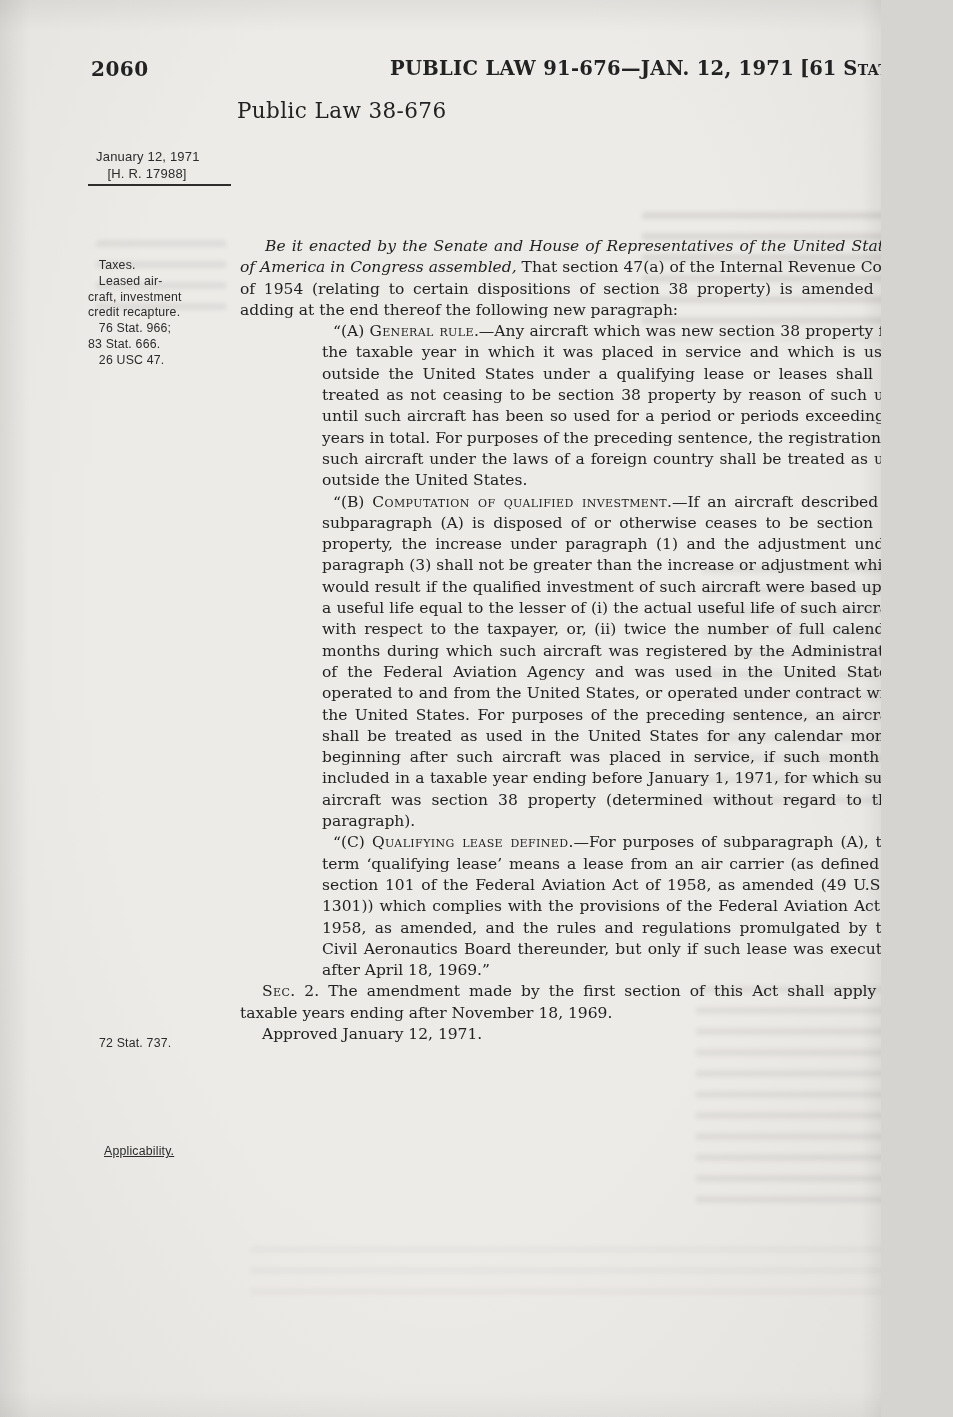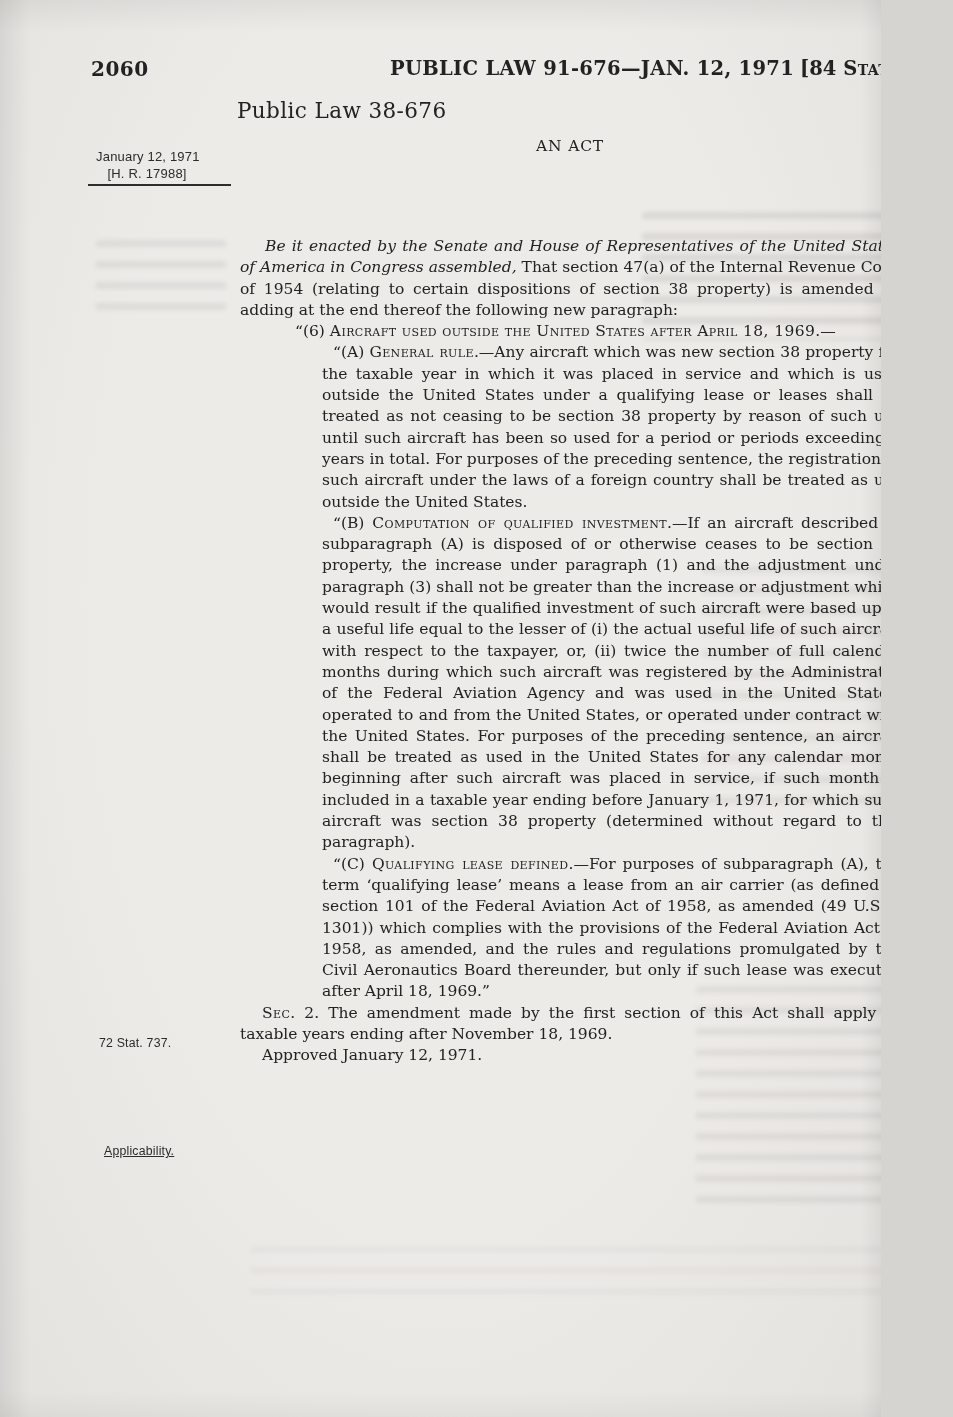--- a/index.html
+++ b/index.html
@@ -78,34 +78,39 @@
 
   <div class="ghost g1"></div>
   <div class="ghost g2"></div>
   <div class="ghost g3"></div>
   <div class="ghost g4"></div>
   <div class="ghost g5"></div>
   <div class="ghost g6"></div>
 
   <div class="abs page-num">2060</div>
   <div class="abs running-head">PUBLIC LAW 91-676—JAN. 12, 1971</div>
-  <div class="abs stat-ref"><span class="seg-p">[84 </span><span class="seg-sc">Stat.</span></div>
+  <div class="abs stat-ref"><span class="seg-p">[61 </span><span class="seg-sc">Stat.</span></div>
 
   <div class="abs law-heading">Public Law 38-676</div>
-  <div class="abs an-act">AN ACT</div>
 
   <div class="abs margin-note margin-date">January 12, 1971
    [H. R. 17988]</div>
   <div class="abs margin-rule"></div>
+  <div class="abs margin-note margin-taxes">   Taxes.
+   Leased air-
+craft, investment
+credit recapture.
+   76 Stat. 966;
+83 Stat. 666.
+   26 USC 47.</div>
   <div class="abs margin-note margin-stat737">72 Stat. 737.</div>
   <div class="abs margin-note margin-applic">Applicability.</div>
 
   <div class="abs main-col">
     <p class="enacting"><span class="seg-i">Be it enacted by the Senate and House of Representatives of the United States of America in Congress assembled,</span><span class="seg-p"> That section 47(a) of the Internal Revenue Code of 1954 (relating to certain dispositions of section 38 property) is amended by adding at the end thereof the following new paragraph:</span></p>
-    <p class="par6"><span class="seg-p">“(6) </span><span class="seg-sc">Aircraft used outside the United States after April 18, 1969</span><span class="seg-p">.—</span></p>
     <p class="subpar"><span class="seg-p">“(A) </span><span class="seg-sc">General rule</span><span class="seg-p">.—Any aircraft which was new section 38 property for the taxable year in which it was placed in service and which is used outside the United States under a qualifying lease or leases shall be treated as not ceasing to be section 38 property by reason of such use until such aircraft has been so used for a period or periods exceeding 4 years in total. For purposes of the preceding sentence, the registration of such aircraft under the laws of a foreign country shall be treated as use outside the United States.</span></p>
     <p class="subpar"><span class="seg-p">“(B) </span><span class="seg-sc">Computation of qualified investment</span><span class="seg-p">.—If an aircraft described in subparagraph (A) is disposed of or otherwise ceases to be section 38 property, the increase under paragraph (1) and the adjustment under paragraph (3) shall not be greater than the increase or adjustment which would result if the qualified investment of such aircraft were based upon a useful life equal to the lesser of (i) the actual useful life of such aircraft with respect to the taxpayer, or, (ii) twice the number of full calendar months during which such aircraft was registered by the Administrator of the Federal Aviation Agency and was used in the United States, operated to and from the United States, or operated under contract with the United States. For purposes of the preceding sentence, an aircraft shall be treated as used in the United States for any calendar month beginning after such aircraft was placed in service, if such month is included in a taxable year ending before January 1, 1971, for which such aircraft was section 38 property (determined without regard to this paragraph).</span></p>
     <p class="subpar"><span class="seg-p">“(C) </span><span class="seg-sc">Qualifying lease defined</span><span class="seg-p">.—For purposes of subparagraph (A), the term ‘qualifying lease’ means a lease from an air carrier (as defined in section 101 of the Federal Aviation Act of 1958, as amended (49 U.S.C. 1301)) which complies with the provisions of the Federal Aviation Act of 1958, as amended, and the rules and regulations promulgated by the Civil Aeronautics Board thereunder, but only if such lease was executed after April 18, 1969.”</span></p>
     <p class="sec2"><span class="seg-sc">Sec</span><span class="seg-p">. 2. The amendment made by the first section of this Act shall apply to taxable years ending after November 18, 1969.</span></p>
     <p class="approved">Approved January 12, 1971.</p>
   </div>
 
 </div>
 
 </body></html>

